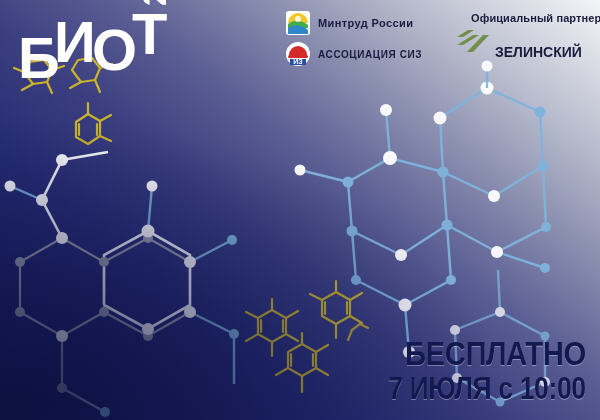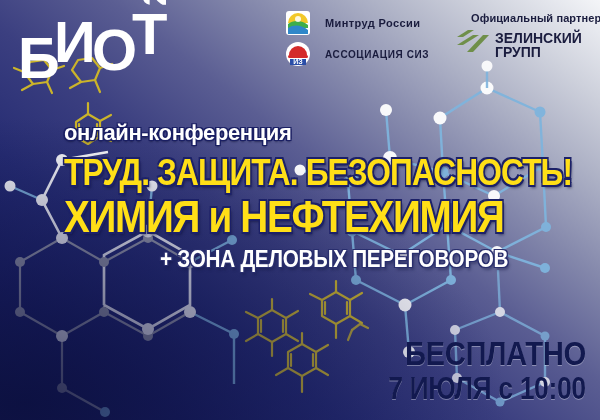--- a/index.html
+++ b/index.html
@@ -56,21 +56,21 @@
     white-space:nowrap;
   }
 
   
   #partners-left { position:absolute; left:285px; top:10px; width:160px; }
   .plogo-row { display:flex; align-items:center; gap:7px; margin-bottom:5px; }
   .plogo-mark { width:26px; height:26px; flex:0 0 26px; position:relative; }
   .plogo-text {
     font-size:11px; font-weight:bold; color:#1a1c3e;
     font-family:"Liberation Sans", sans-serif;
-    letter-spacing:.4px; white-space:nowrap;margin-left:7px;
+    letter-spacing:.4px; white-space:nowrap;
   }
   .plogo-text.sm { font-size:10px; letter-spacing:.6px; }
 
   #partners-right { position:absolute; left:455px; top:12px; width:140px; }
   #partner-caption {
     font-size:11px; font-weight:bold; color:#1a1c3e;
     letter-spacing:.1px; white-space:nowrap; margin-bottom:3px; text-align:left;margin-left:16px;
   }
   #zelinsky-row { display:flex; align-items:flex-end; gap:6px; }
   #zelinsky-name { line-height:1.0; }
@@ -332,30 +332,23 @@
     <div id="zelinsky-row">
       <span>
         <svg viewBox="0 0 34 28" width="34" height="28" xmlns="http://www.w3.org/2000/svg">
           <polygon points="2,10 13,3 19,3 8,10" fill="#6f8f4a"></polygon>
           <polygon points="2,18 18,8 24,8 8,18" fill="#6f8f4a"></polygon>
           <polygon points="12,25 28,8 34,8 18,25" fill="#6f8f4a"></polygon>
         </svg>
       </span>
       <span id="zelinsky-name">
         <div>ЗЕЛИНСКИЙ</div>
-        <div>ГРУПП</div>
       </span>
     </div>
   </div>
 
-  <div id="headline">
-    <div id="online-conf">онлайн-конференция</div>
-    <div class="big-yellow" id="line-trud">ТРУД. ЗАЩИТА. БЕЗОПАСНОСТЬ!</div>
-    <div class="big-yellow" id="line-himiya">ХИМИЯ и НЕФТЕХИМИЯ</div>
-    <div id="line-zona">+ ЗОНА ДЕЛОВЫХ ПЕРЕГОВОРОВ</div>
-  </div>
 
   <div id="cta">
     <div class="ln" id="cta-free">БЕСПЛАТНО</div>
     <div class="ln" id="cta-date">7 ИЮЛЯ с 10:00</div>
   </div>
 
 </div>
 
 </body></html>

